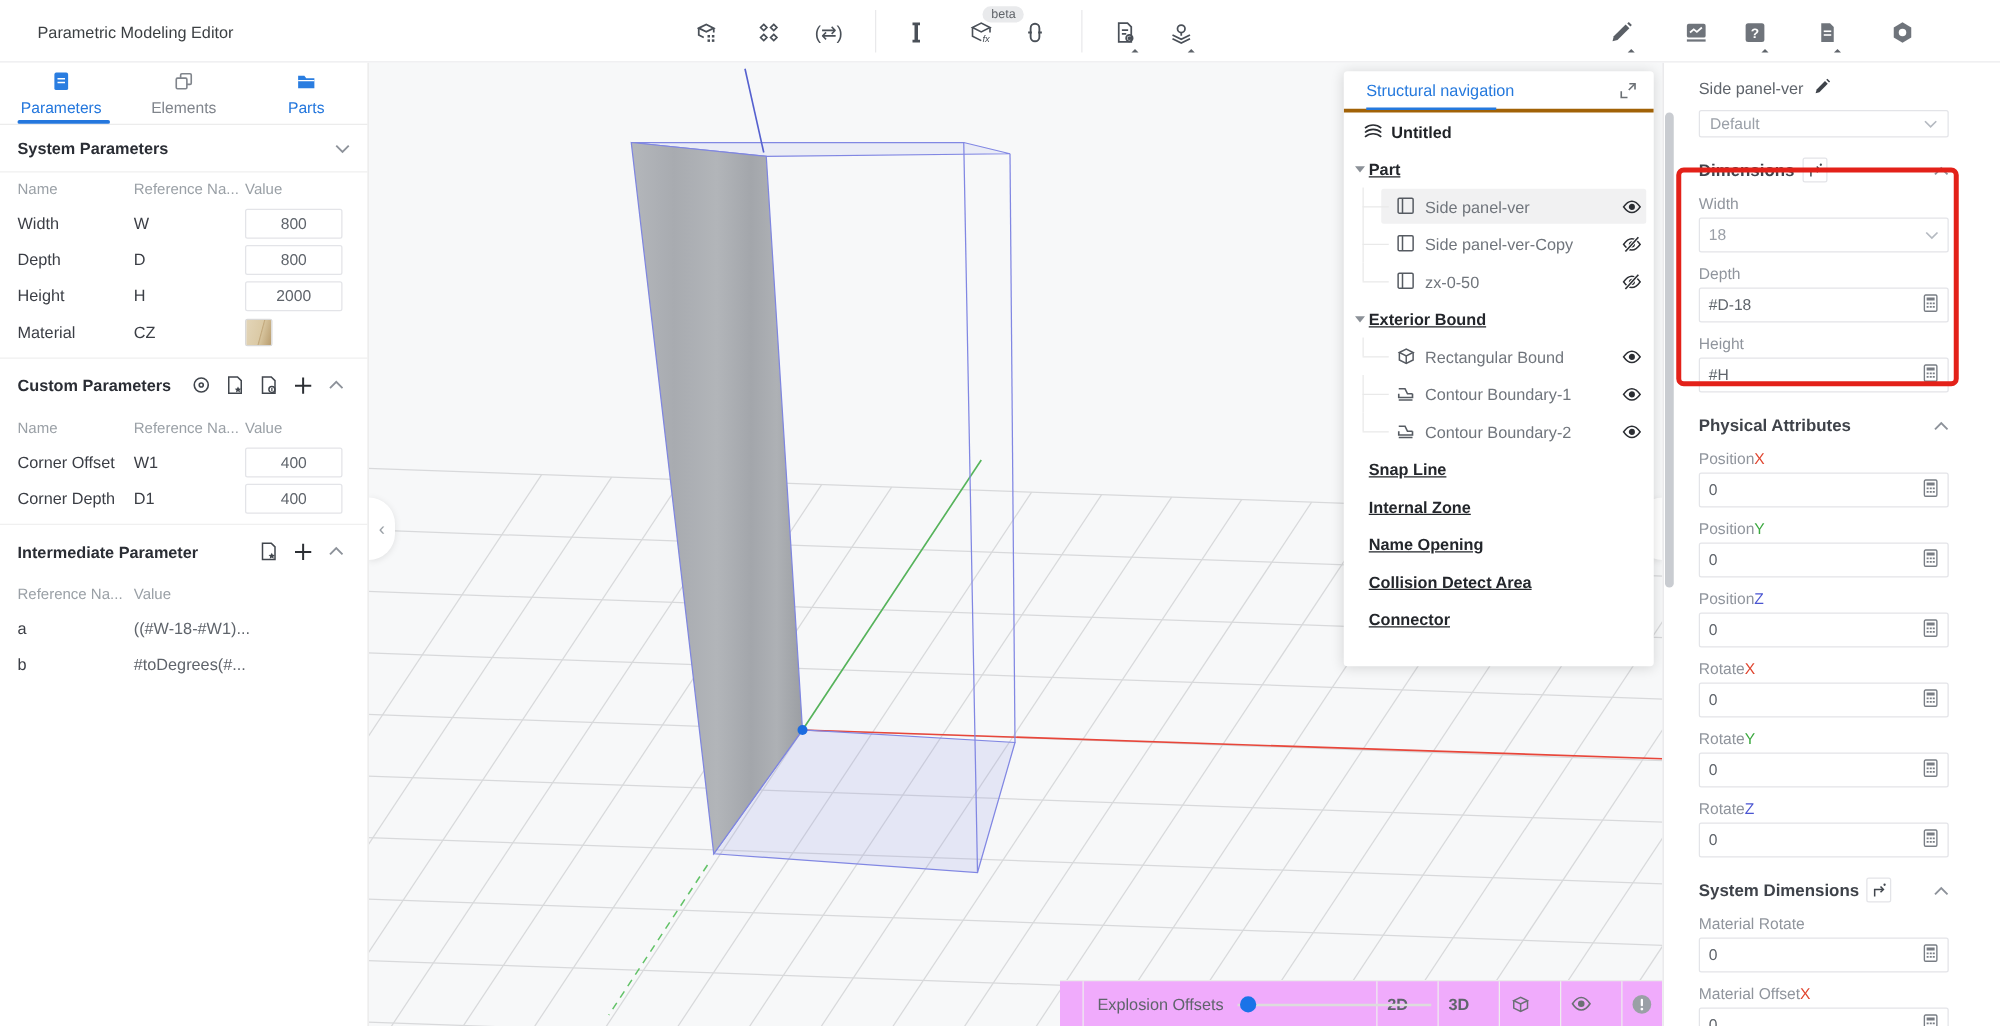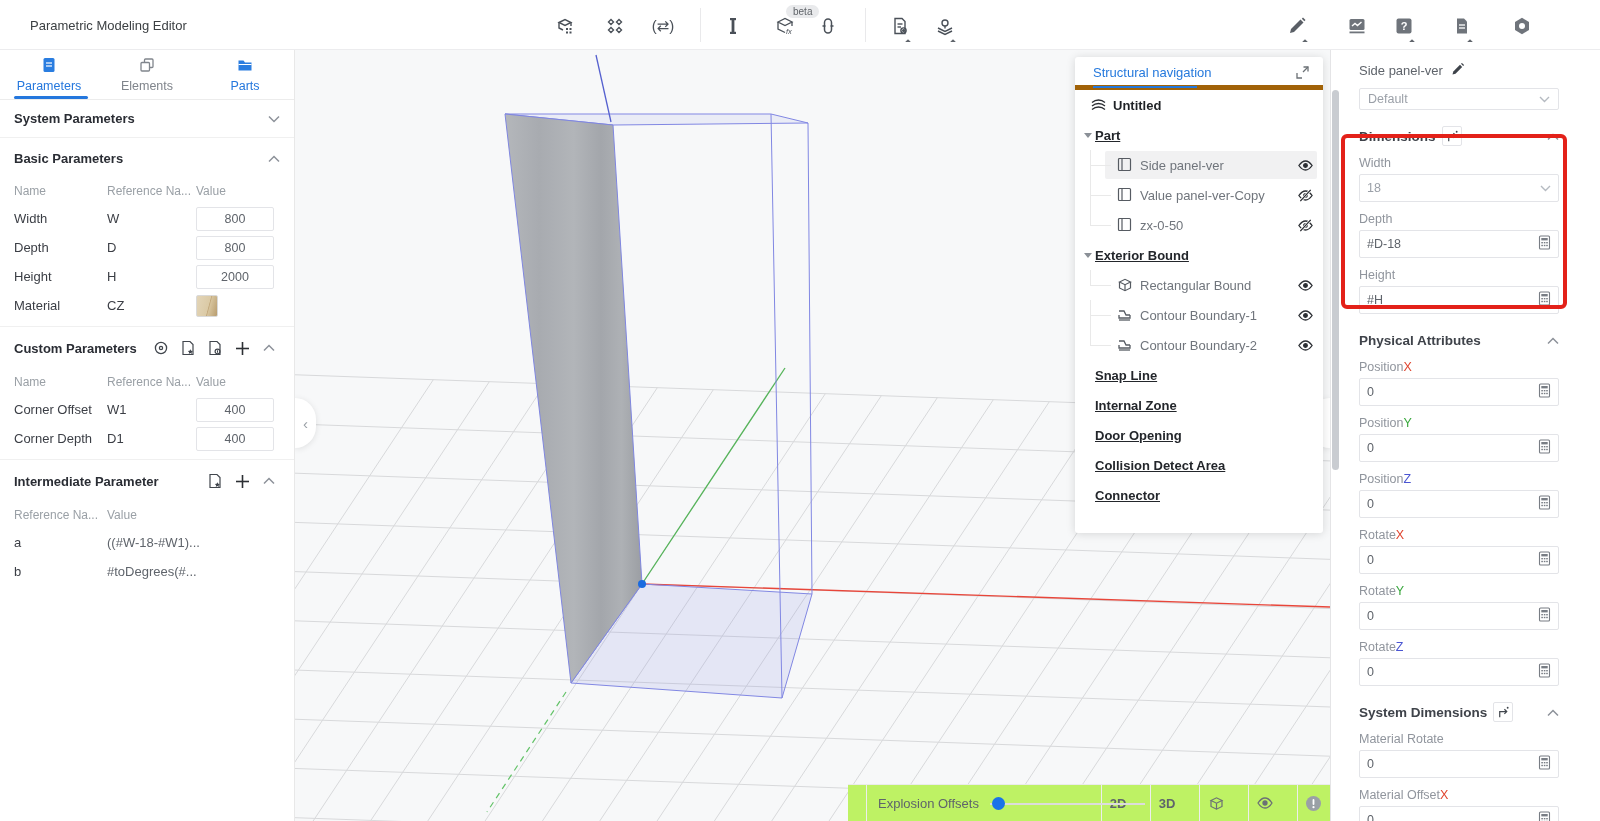--- a/index.html
+++ b/index.html
@@ -31,21 +31,21 @@
   .swatch{width:22px;height:22px;border:1px solid #d9d9d9;border-radius:2px;background:linear-gradient(105deg,#e3d5b8 0%,#dbcaa6 55%,#c2a87c 58%,#d6c39c 62%,#b89c6e 100%);}
   .lp-div{height:1px;background:#f0f0f0;margin-top:6px;}
   .chev{color:#8d929a;}
 
   
   .viewport{position:absolute;left:295px;top:50px;width:1035px;height:771px;background:#f7f8f9;overflow:hidden;}
   #scene{position:absolute;left:0;top:0;}
 
   
   .nav-panel{position:absolute;left:780px;top:7px;width:248px;height:476px;background:#fff;border-radius:3px;box-shadow:0 1px 10px rgba(0,0,0,.14);overflow:hidden;z-index:10;}
-  .nav-head{position:relative;height:33px;border-bottom:5px solid #a16207;}
+  .nav-head{position:relative;height:33px;border-bottom:3px solid #a16207;}
   .nav-title{position:absolute;left:18px;top:8px;font-size:13px;color:#2579dd;}
   .nav-underline{position:absolute;left:18px;top:29px;width:104px;height:2px;background:#2579dd;}
   .nav-expand{position:absolute;right:12px;top:8px;width:16px;height:16px;color:#6b7075;cursor:pointer;}
   #tree{position:relative;}
   .trow{position:relative;height:30px;display:flex;align-items:center;font-size:13px;padding-left:11px;}
   .trow .selbg{position:absolute;left:30px;right:6px;top:1px;bottom:1px;background:#f1f1f2;border-radius:2px;}
   .trow .caret{position:absolute;left:9px;width:0;height:0;border-left:4px solid transparent;border-right:4px solid transparent;border-top:5px solid #8b9097;}
   .trow .lbl-b{position:absolute;left:20px;font-weight:bold;color:#23262b;text-decoration:underline;}
   .trow .lbl-root{position:absolute;left:38px;font-weight:bold;color:#1f2226;}
   .trow .lbl-c{position:absolute;left:65px;color:#70757c;}
@@ -55,21 +55,21 @@
   .guide-v{position:absolute;left:15px;top:0;bottom:0;width:1px;background:#e9e9e9;}
   .guide-v.half{bottom:15px;}
   .guide-h{position:absolute;left:15px;top:15px;width:21px;height:1px;background:#e9e9e9;}
 
   
   .handle{position:absolute;top:348px;width:21px;height:50px;background:#fff;box-shadow:0 1px 6px rgba(0,0,0,.10);display:flex;align-items:center;justify-content:center;color:#9aa0a6;font-size:15px;cursor:pointer;z-index:5;}
   .handle.l{left:0;border-radius:0 26px 26px 0;}
   .handle.r{right:0;border-radius:26px 0 0 26px;}
 
   
-  .bottom-bar{position:absolute;left:553px;top:734px;width:482px;height:37px;background:#bef264;border-top:1px solid #ebebeb;display:flex;align-items:flex-end;z-index:6;gap:16px;}
+  .bottom-bar{position:absolute;left:553px;top:734px;width:482px;height:37px;background:#f0abfc;border-top:1px solid #ebebeb;display:flex;align-items:flex-end;z-index:6;gap:16px;}
   .bb-cell{height:100%;display:flex;align-items:center;justify-content:center;border-left:1px solid #ededed;color:#5f646b;}
   .bb-exp{width:289px;border-left:none;position:relative;}
   .bb-exp .first-sep{position:absolute;left:18px;top:0;bottom:0;width:1px;background:#ededed;}
   .bb-exp .lab{position:absolute;left:30px;font-size:13px;color:#5f646b;}
   .bb-track{position:absolute;left:142px;right:-8px;top:18px;height:2px;background:#dcdcdc;width:155px;}
   .bb-dot{position:absolute;left:144px;top:12px;width:13px;height:13px;border-radius:50%;background:#1a73e8;cursor:pointer;}
   .bb-btn{width:40px;font-size:13px;font-weight:bold;cursor:pointer;}
   .bb-ic{width:40px;cursor:pointer;color:#6b7075;}
 
   
@@ -231,27 +231,20 @@
       <div class="tab-underline"></div>
     </div>
 
     <div class="lp-row-head">
       <span>System Parameters</span>
       <span class="chev"><svg width="12" height="8" viewBox="0 0 12 8" fill="none" stroke="currentColor" stroke-width="1.5">
             <polyline points="1,1.5 6,6.5 11,1.5"></polyline>
           </svg></span>
     </div>
 
-    <div class="lp-section-title">
-      <span>Basic Parameters</span>
-      <span class="spacer"></span>
-      <span class="chev"><svg width="12" height="8" viewBox="0 0 12 8" fill="none" stroke="currentColor" stroke-width="1.5">
-            <polyline points="1,6.5 6,1.5 11,6.5"></polyline>
-          </svg></span>
-    </div>
     <div class="cols">
       <span>Name</span>
       <span>Reference Na...</span>
       <span>Value</span>
     </div>
     <div id="basic-rows">
         <div class="prow">
           <span>Width</span>
                  <span>W</span>
           <span class="pval-box">
@@ -474,21 +467,21 @@
                 <circle cx="9" cy="9" r="1.9" fill="currentColor"></circle>
               </svg></span>
           </div>
           <div class="trow">
             <span class="guide-v"></span>
         <span class="guide-h"></span>
         <span class="cicon"><svg width="15" height="15" viewBox="0 0 15 15" fill="none" stroke="currentColor" stroke-width="1.2">
                 <rect x="1.5" y="1.5" width="12" height="12" rx="1"></rect>
                 <line x1="5" y1="1.5" x2="5" y2="13.5"></line>
               </svg></span>
-        <span class="lbl-c">Value panel-ver-Copy</span>
+        <span class="lbl-c">Side panel-ver-Copy</span>
         <span class="eye"><svg width="17" height="17" viewBox="0 0 18 18" fill="none" stroke="currentColor" stroke-width="1.4">
                 <path d="M2 9c2.2-3.2 4.6-4.8 7-4.8S13.8 5.8 16 9c-2.2 3.2-4.6 4.8-7 4.8S4.2 12.2 2 9Z"></path>
                 <circle cx="9" cy="9" r="1.9" fill="currentColor"></circle>
                 <line x1="3.5" y1="15" x2="14.5" y2="3" stroke="#fff" stroke-width="3"></line>
                 <line x1="3.5" y1="15" x2="14.5" y2="3"></line>
               </svg></span>
           </div>
           <div class="trow">
             <span class="guide-v half"></span>
         <span class="guide-h"></span>
@@ -550,21 +543,21 @@
                 <circle cx="9" cy="9" r="1.9" fill="currentColor"></circle>
               </svg></span>
           </div>
           <div class="trow">
             <span class="lbl-b">Snap Line</span>
           </div>
           <div class="trow">
             <span class="lbl-b">Internal Zone</span>
           </div>
           <div class="trow">
-            <span class="lbl-b">Door Opening</span>
+            <span class="lbl-b">Name Opening</span>
           </div>
           <div class="trow">
             <span class="lbl-b">Collision Detect Area</span>
           </div>
           <div class="trow">
             <span class="lbl-b">Connector</span>
           </div>
         </div>
     </div>
 

